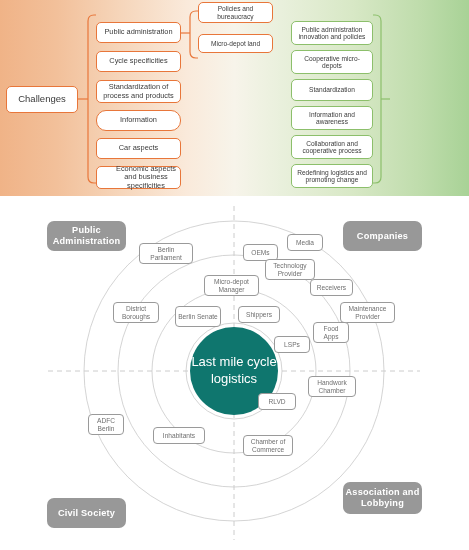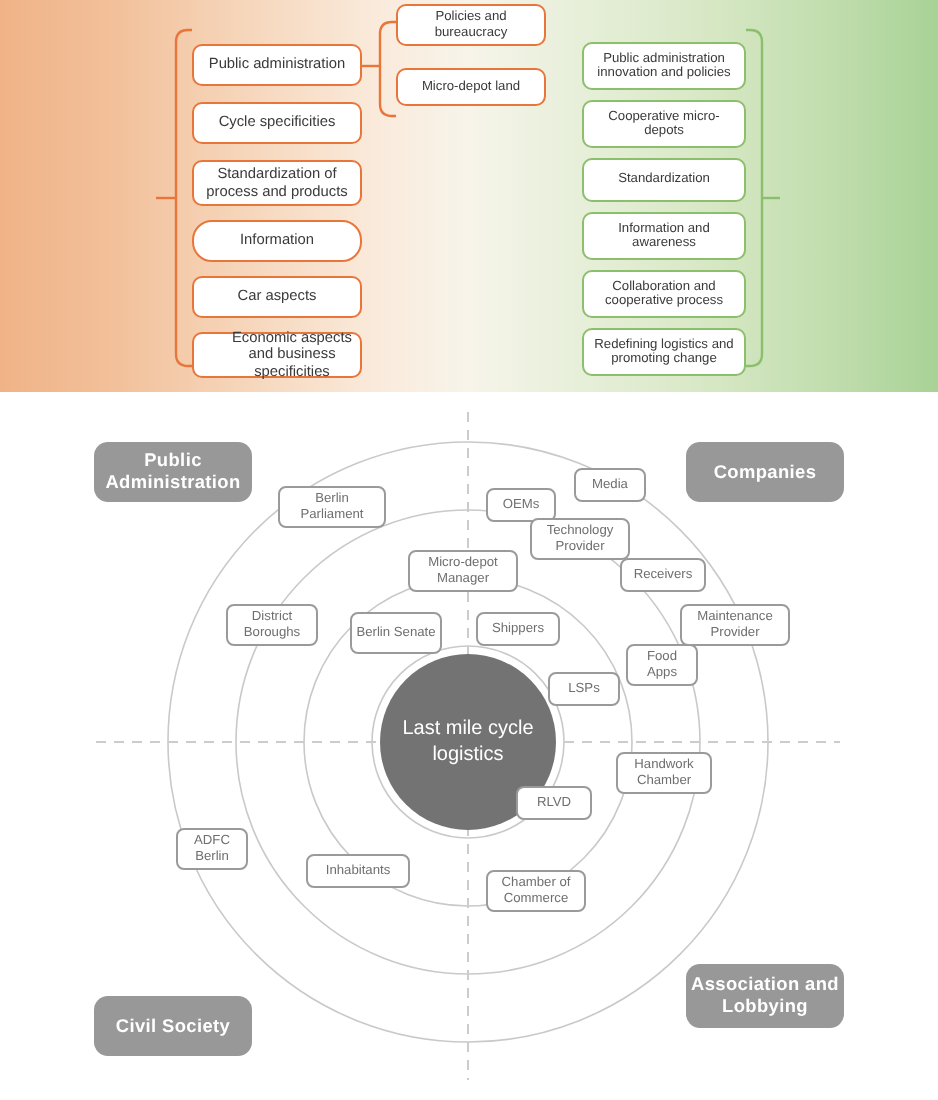--- a/index.html
+++ b/index.html
@@ -68,24 +68,24 @@
     color: #6f6f6f;
     font-size: 6.6px;
     display: flex; align-items: center; justify-content: center;
     text-align: center;
     line-height: 1.15;
     padding: 0 2px;
   }
 
   #hub {
     position: absolute;
-    background: #737373;
+    background: #0f766e;
     border-radius: 50%;
     color: #ffffff;
-    font-size: 10px;
+    font-size: 13px;
     display: flex; align-items: center; justify-content: center;
     text-align: center;
     line-height: 1.3;
   }
 </style>
 </head>
 <body>
 
 <div id="page">
 
@@ -104,20 +104,23 @@
       <path d="M 190 52 Q 190 58 196 58 L 198 58" stroke="#e8763a" stroke-width="1.2" fill="none"></path>
 
       <path d="M 190 52 L 190 62" stroke="#e8763a" stroke-width="1.2" fill="none" opacity="0"></path>
 
       <path d="M 381 99 L 390 99" stroke="#8cbf6b" stroke-width="1.2" fill="none"></path>
       <path d="M 381 21 L 381 177" stroke="#8cbf6b" stroke-width="1.2" fill="none"></path>
       <path d="M 381 21 Q 381 15 375 15 L 373 15" stroke="#8cbf6b" stroke-width="1.2" fill="none"></path>
       <path d="M 381 177 Q 381 183 375 183 L 373 183" stroke="#8cbf6b" stroke-width="1.2" fill="none"></path>
     </svg>
 
+    <div class="node orange t-root" style="left:6px; top:86px; width:72px; height:27px;">
+      <span>Challenges</span>
+    </div>
 
     <div class="node orange t-item" style="left:96px; top:22px; width:85px; height:21px;">
       <span>Public administration</span>
     </div>
     <div class="node orange t-item" style="left:96px; top:51px; width:85px; height:21px;">
       <span>Cycle specificities</span>
     </div>
     <div class="node orange t-item" style="left:96px; top:80px; width:85px; height:23px;">
       <span>Standardization of process and products</span>
     </div>

